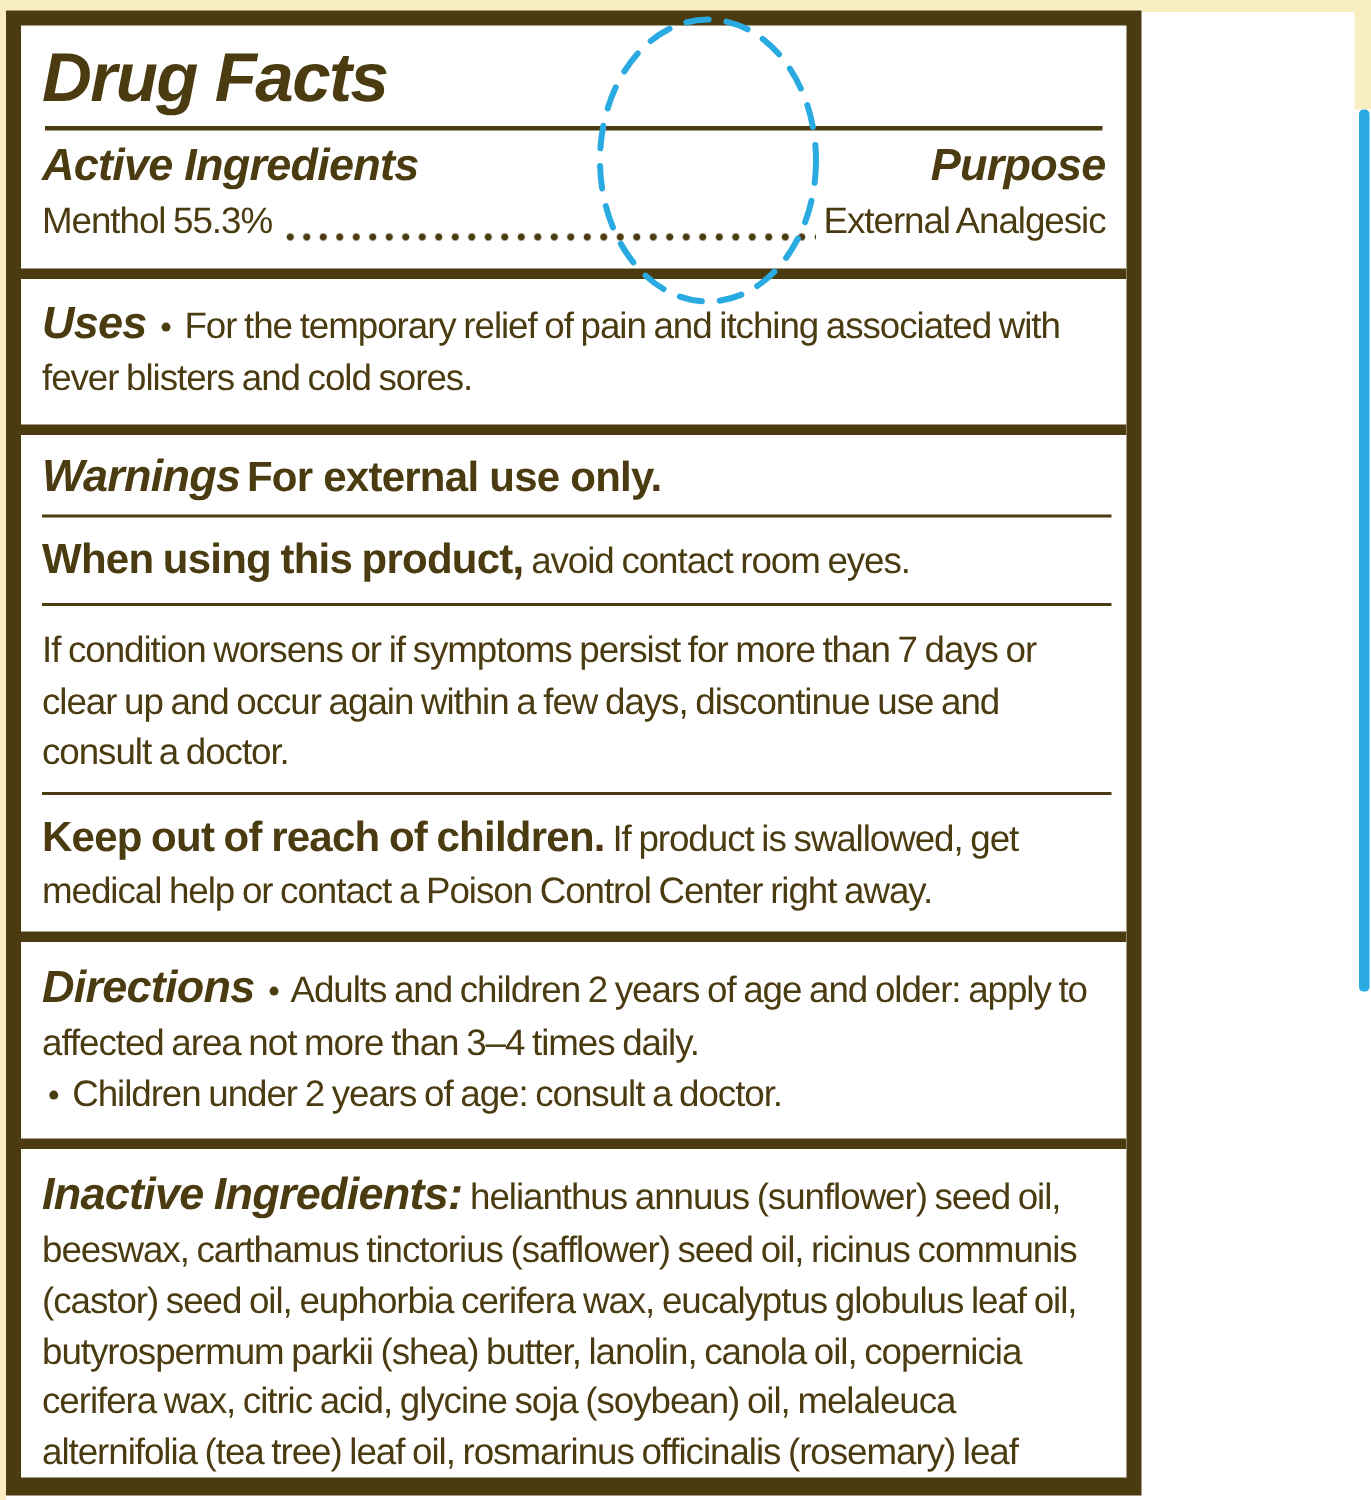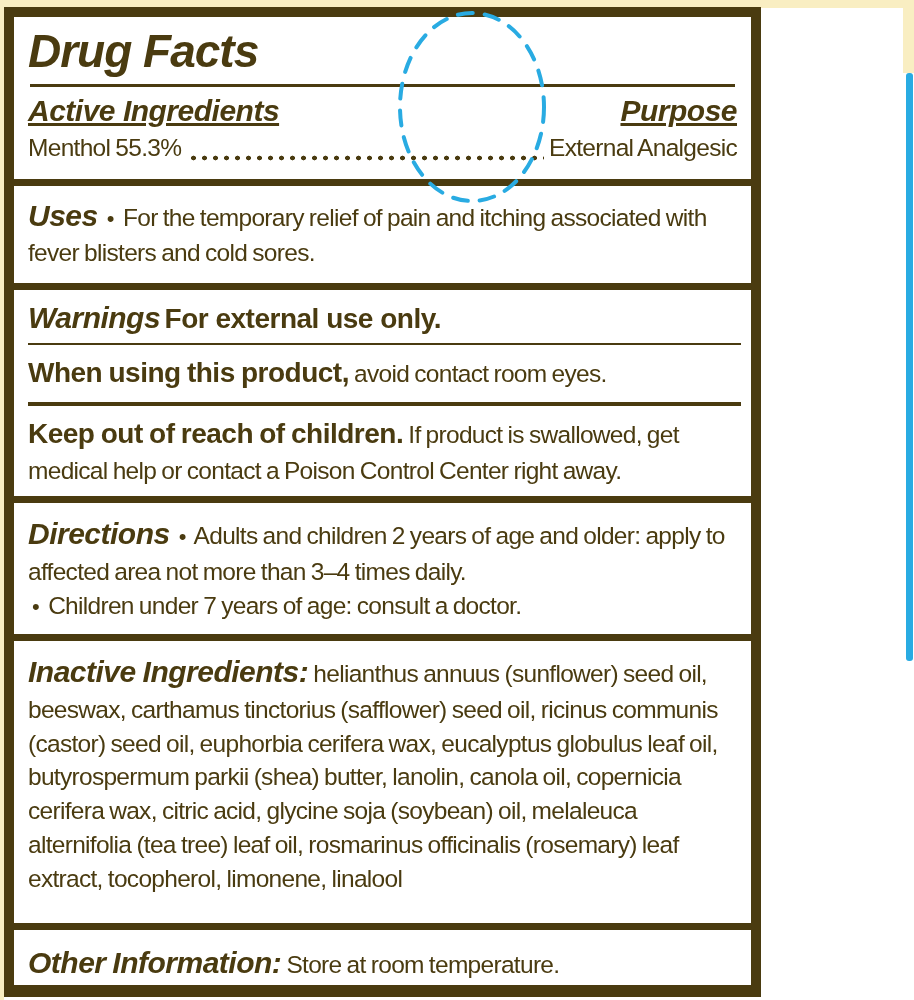--- a/index.html
+++ b/index.html
@@ -31,21 +31,21 @@
     font-size:24.5px;line-height:1.38;letter-spacing:-0.7px;word-spacing:-1px;
   }
   .bold-lead{font-weight:bold;font-size:28px;letter-spacing:-0.5px;}
   .hdr{font-weight:bold;font-style:italic;font-size:30px;letter-spacing:-0.5px;}
   .bullet{font-size:22px;padding:0 4px;}
 
   
   .sec-head{padding:10px 14px 8px 14px;}
   .title{font-weight:bold;font-style:italic;font-size:46px;letter-spacing:-1px;line-height:1.05;}
   .title-rule{height:3px;background:var(--olive);margin:9px 2px 0 2px;}
-  .ai-row{display:flex;justify-content:space-between;align-items:flex-start;margin-top:7px;text-decoration:underline;}
+  .ai-row{display:flex;justify-content:space-between;align-items:flex-start;margin-top:7px;}
   .menthol-row{display:flex;align-items:baseline;margin-top:3px;padding-bottom:6px;}
   .leader{
     flex:1;align-self:stretch;margin:0 5px;
     background-image:radial-gradient(circle,var(--olive) 2.1px,transparent 2.7px);
     background-size:11px 6px;background-repeat:repeat-x;background-position:2px 24px;
   }
 
   .sec-uses{padding:9px 14px 13px 14px;}
   .sec-warn-head{padding:11px 14px 8px 14px;}
   .sec-warn{padding:9px 14px;}
@@ -100,39 +100,43 @@
 
     <div class="hairline"></div>
 
     <div class="sec sec-warn body-text">
       <span class="bold-lead">When using this product,</span>
       <span>avoid contact room eyes.</span>
     </div>
 
     <div class="hairline"></div>
 
+    <div class="sec sec-warn body-text">
+      <span class="bold-lead"></span>
+      <span>If condition worsens or if symptoms persist for more than 7 days or clear up and occur again within a few days, discontinue use and consult a doctor.</span>
+    </div>
 
     <div class="hairline"></div>
 
     <div class="sec sec-warn body-text">
       <span class="bold-lead">Keep out of reach of children.</span>
       <span>If product is swallowed, get medical help or contact a Poison Control Center right away.</span>
     </div>
 
     <div class="bar"></div>
 
     <div class="sec sec-directions body-text">
       <div>
         <span class="hdr">Directions</span>
         <span class="bullet">•</span>
         <span>Adults and children 2 years of age and older: apply to affected area not more than 3–4 times daily.</span>
       </div>
       <div>
         <span class="bullet">•</span>
-        <span>Children under 7 years of age: consult a doctor.</span>
+        <span>Children under 2 years of age: consult a doctor.</span>
       </div>
     </div>
 
     <div class="bar"></div>
 
     <div class="sec sec-inactive body-text">
       <span class="hdr">Inactive Ingredients:</span>
       <span>helianthus annuus (sunflower) seed oil, beeswax, carthamus tinctorius (safflower) seed oil, ricinus communis (castor) seed oil, euphorbia cerifera wax, eucalyptus globulus leaf oil, butyrospermum parkii (shea) butter, lanolin, canola oil, copernicia cerifera wax, citric acid, glycine soja (soybean) oil, melaleuca alternifolia (tea tree) leaf oil, rosmarinus officinalis (rosemary) leaf extract, tocopherol, limonene, linalool</span>
     </div>
 

